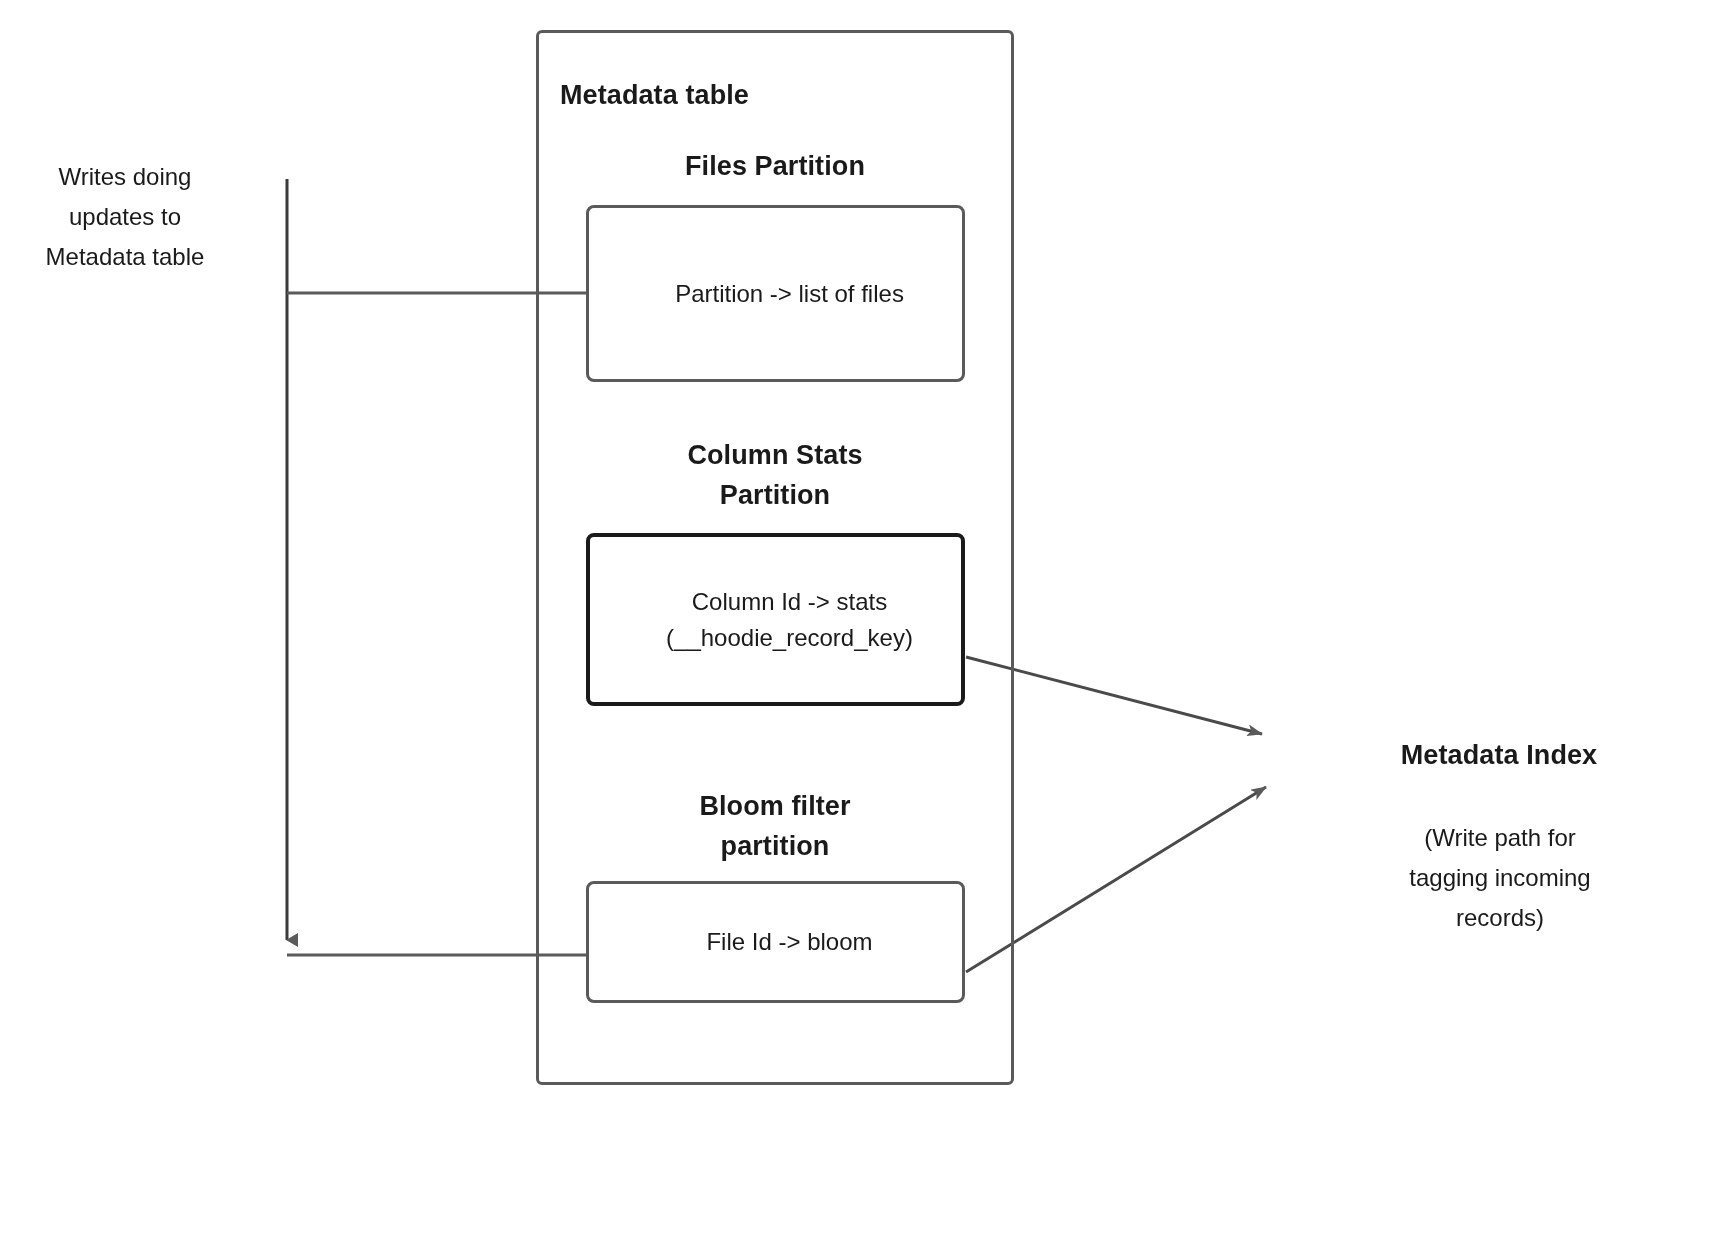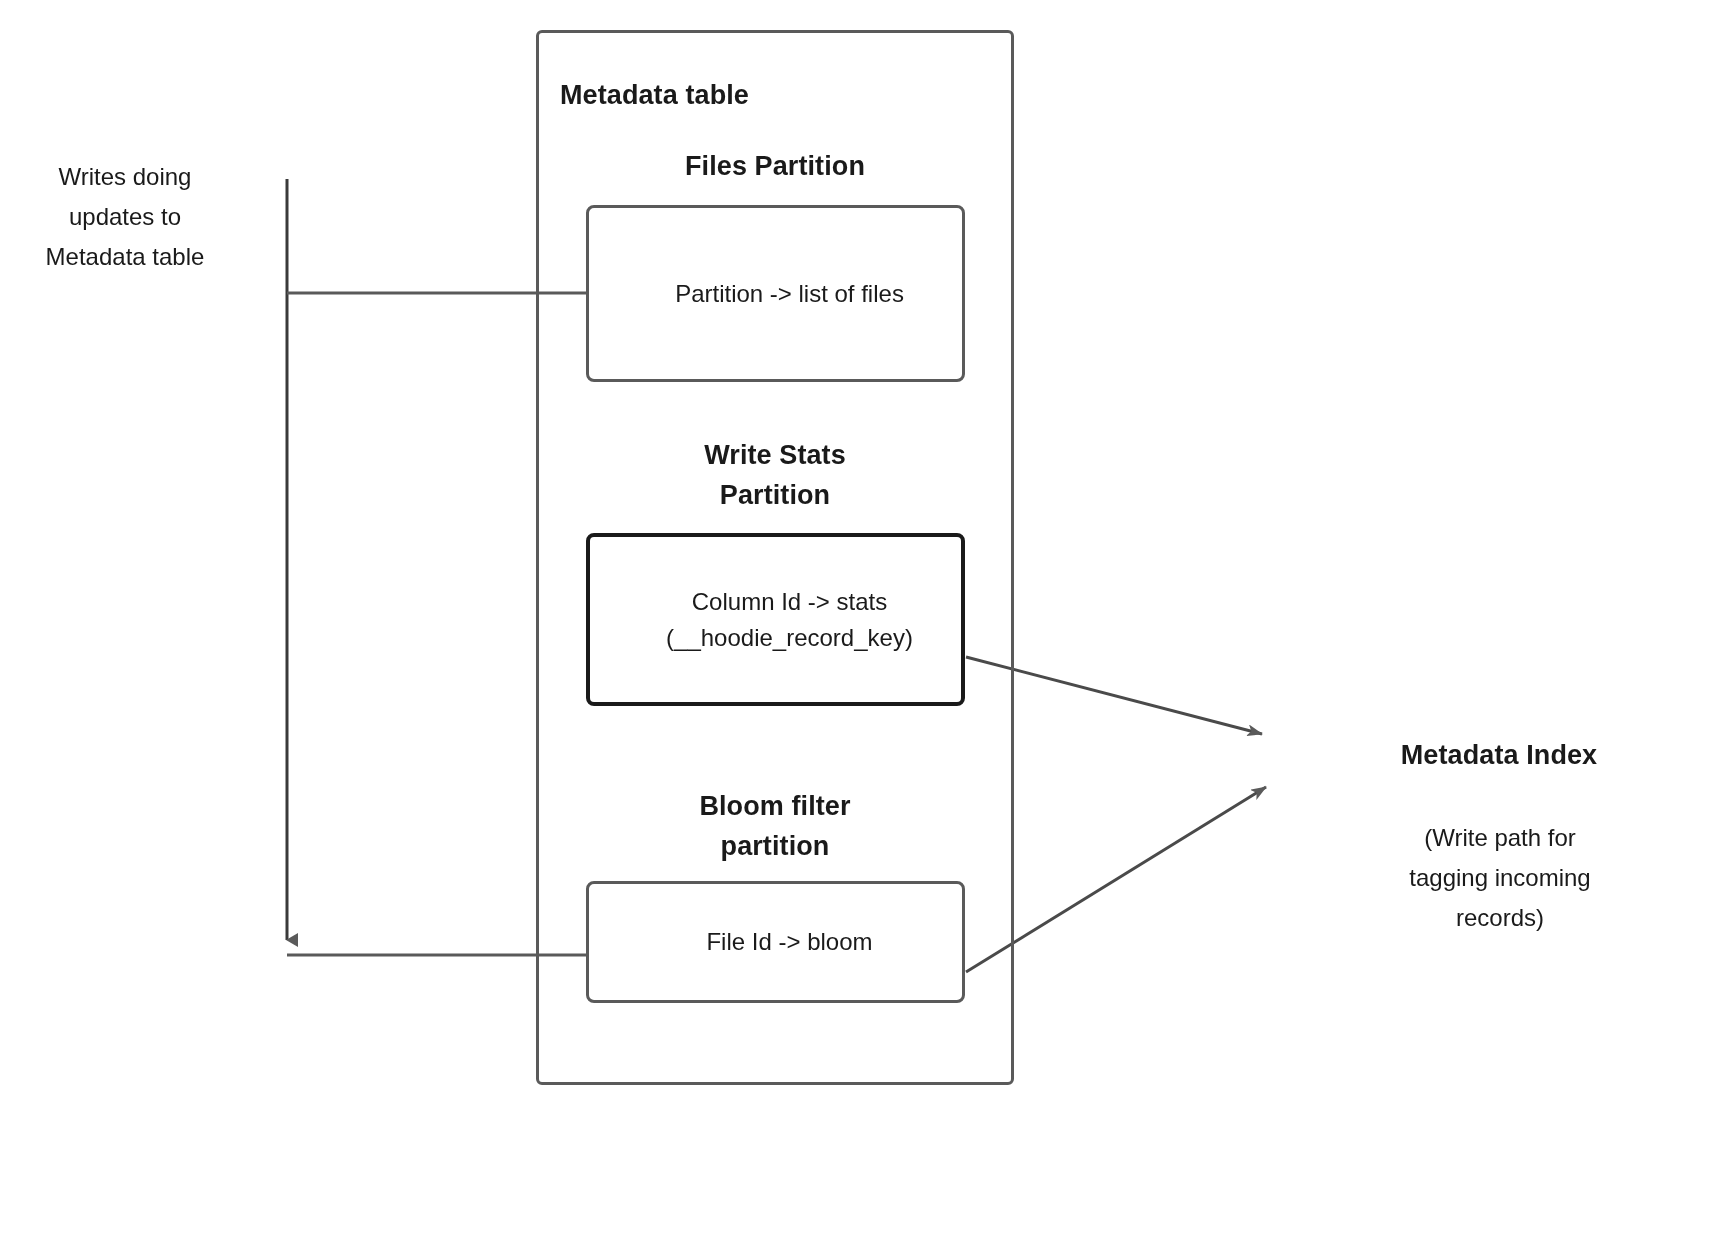--- a/index.html
+++ b/index.html
@@ -172,21 +172,21 @@
   <div class="outer-title">Metadata table</div>
 
   <div class="section-title" id="files-partition-title">
     <span>Files Partition</span>
   </div>
   <div class="inner-box" id="files-box">
     <span>Partition -&gt; list of files</span>
   </div>
 
   <div class="section-title" id="colstats-partition-title">
-    <span>Write Stats</span><br>
+    <span>Column Stats</span><br>
     <span>Partition</span>
   </div>
   <div class="inner-box" id="colstats-box">
     <div>
       <span class="line2">Column Id  -&gt; stats</span>
       <span class="line2">(__hoodie_record_key)</span>
     </div>
   </div>
 
   <div class="section-title" id="bloom-partition-title">

